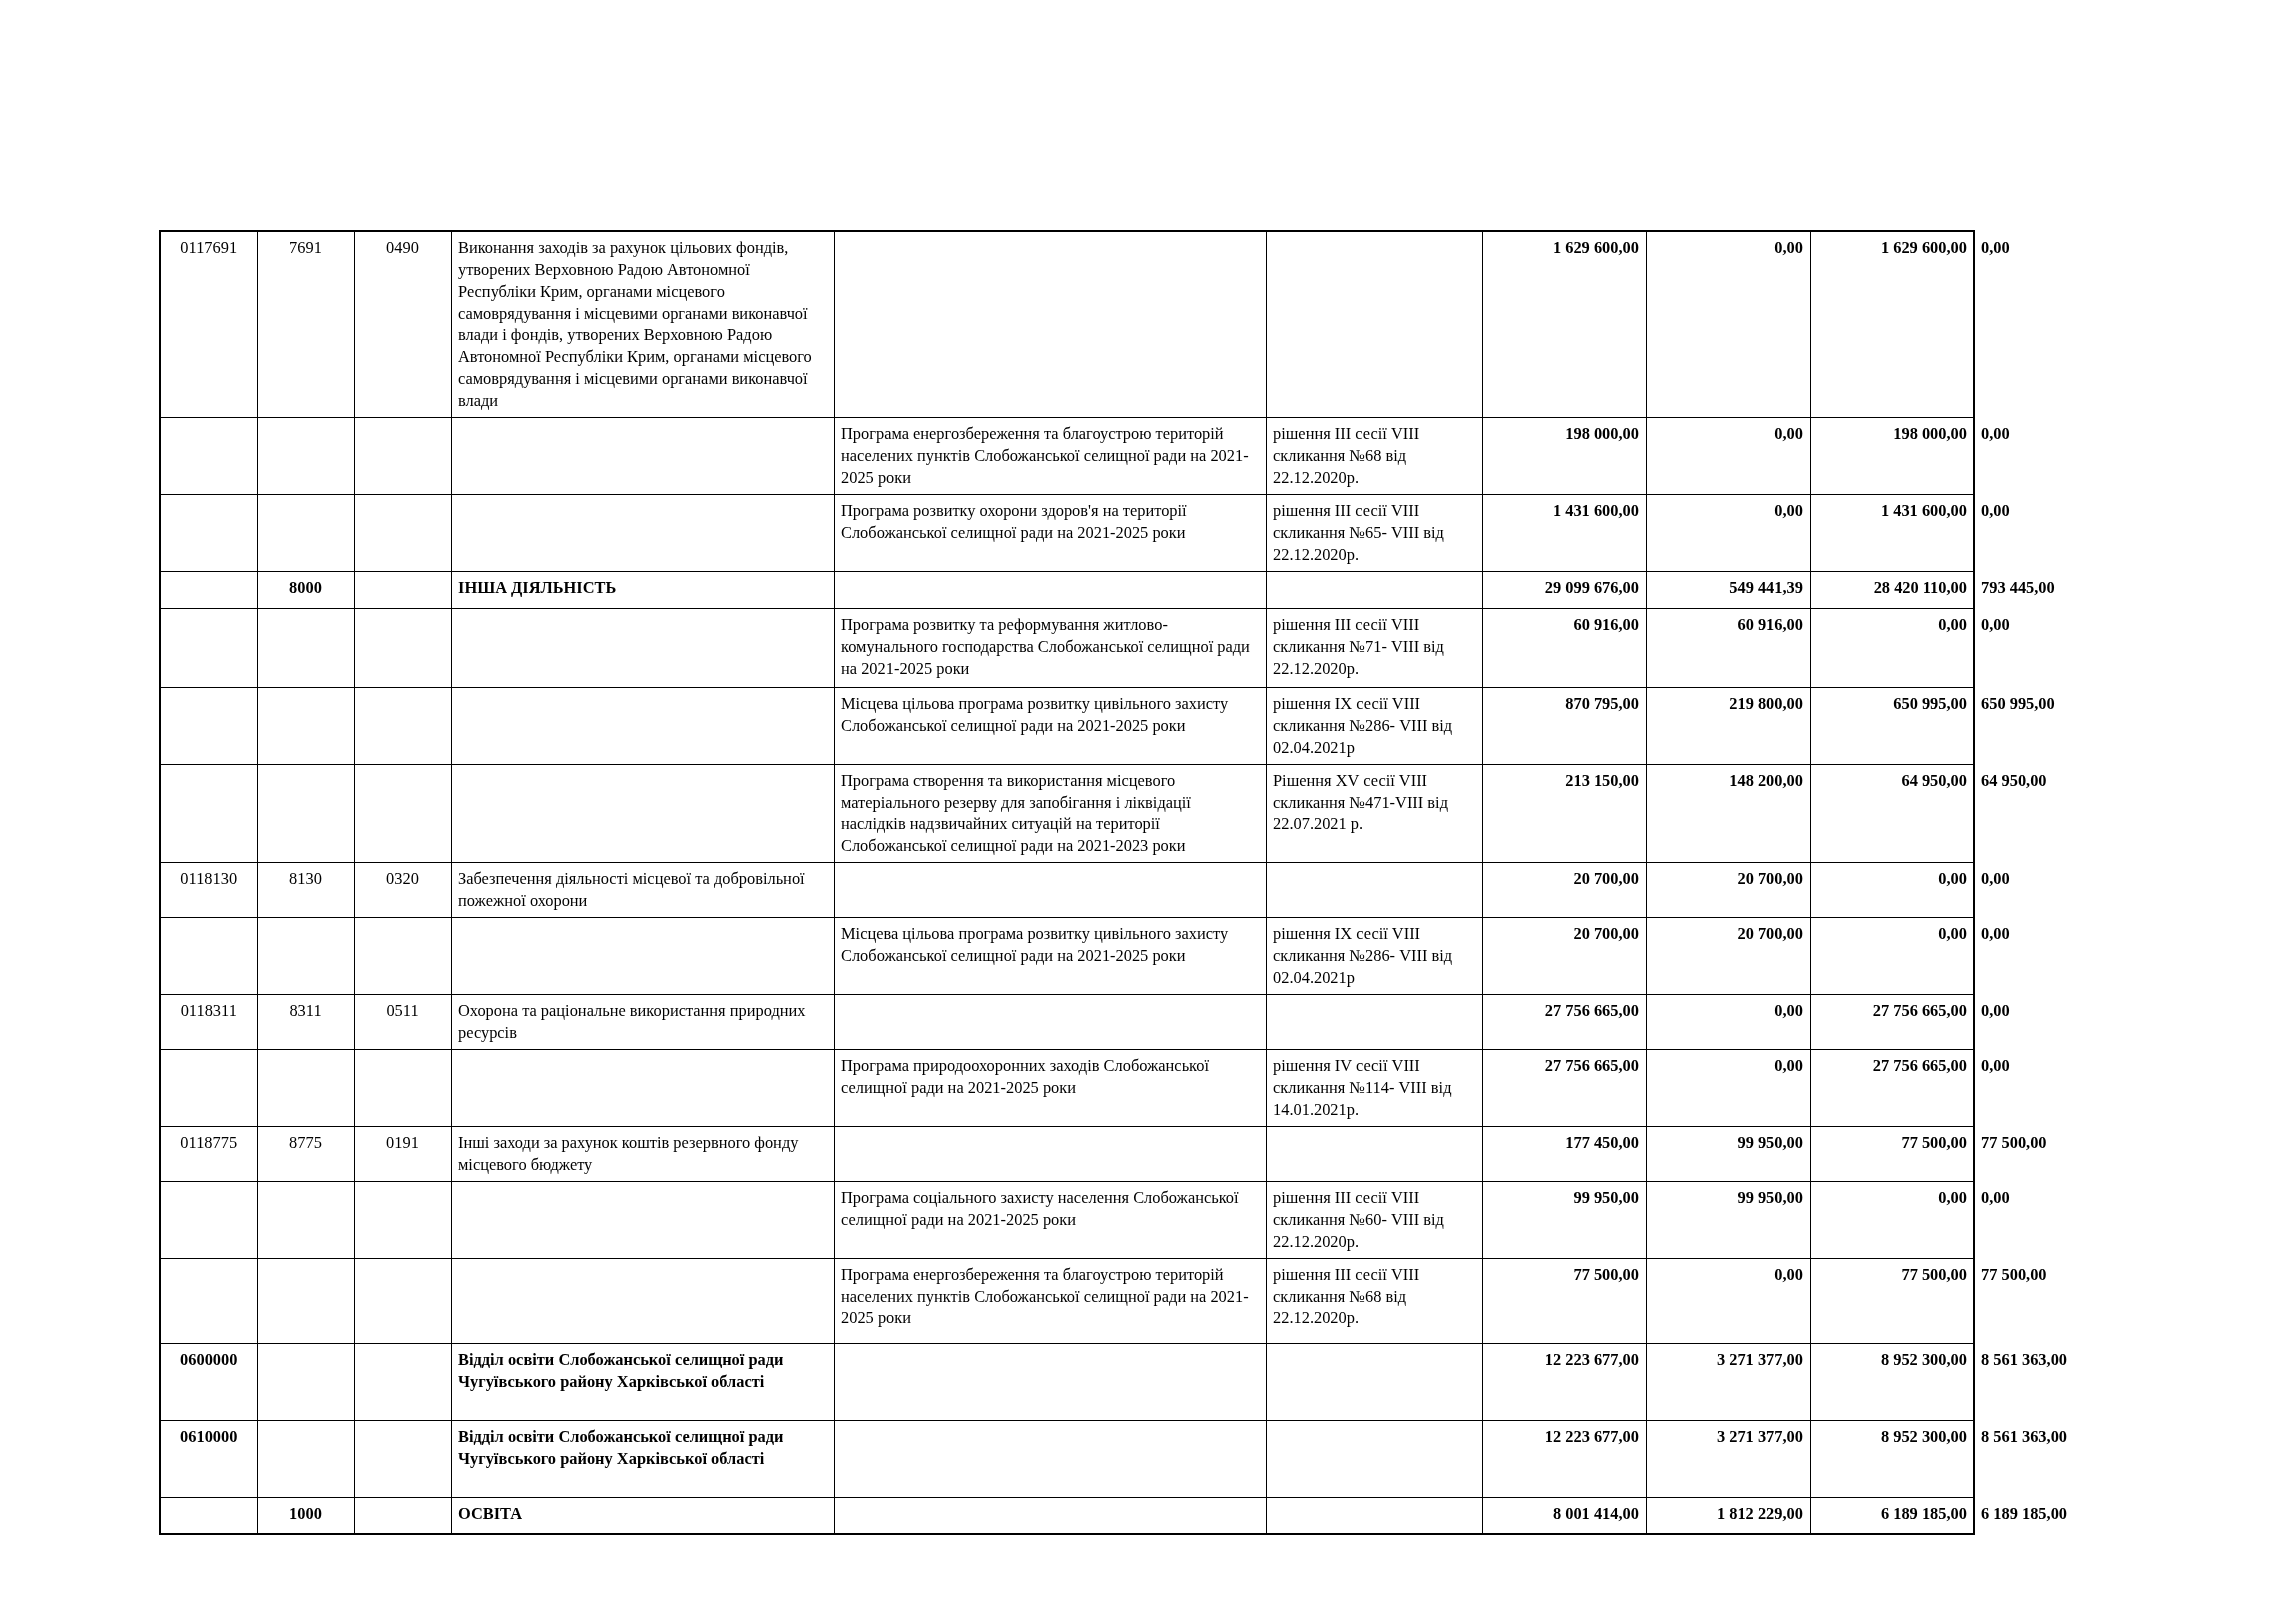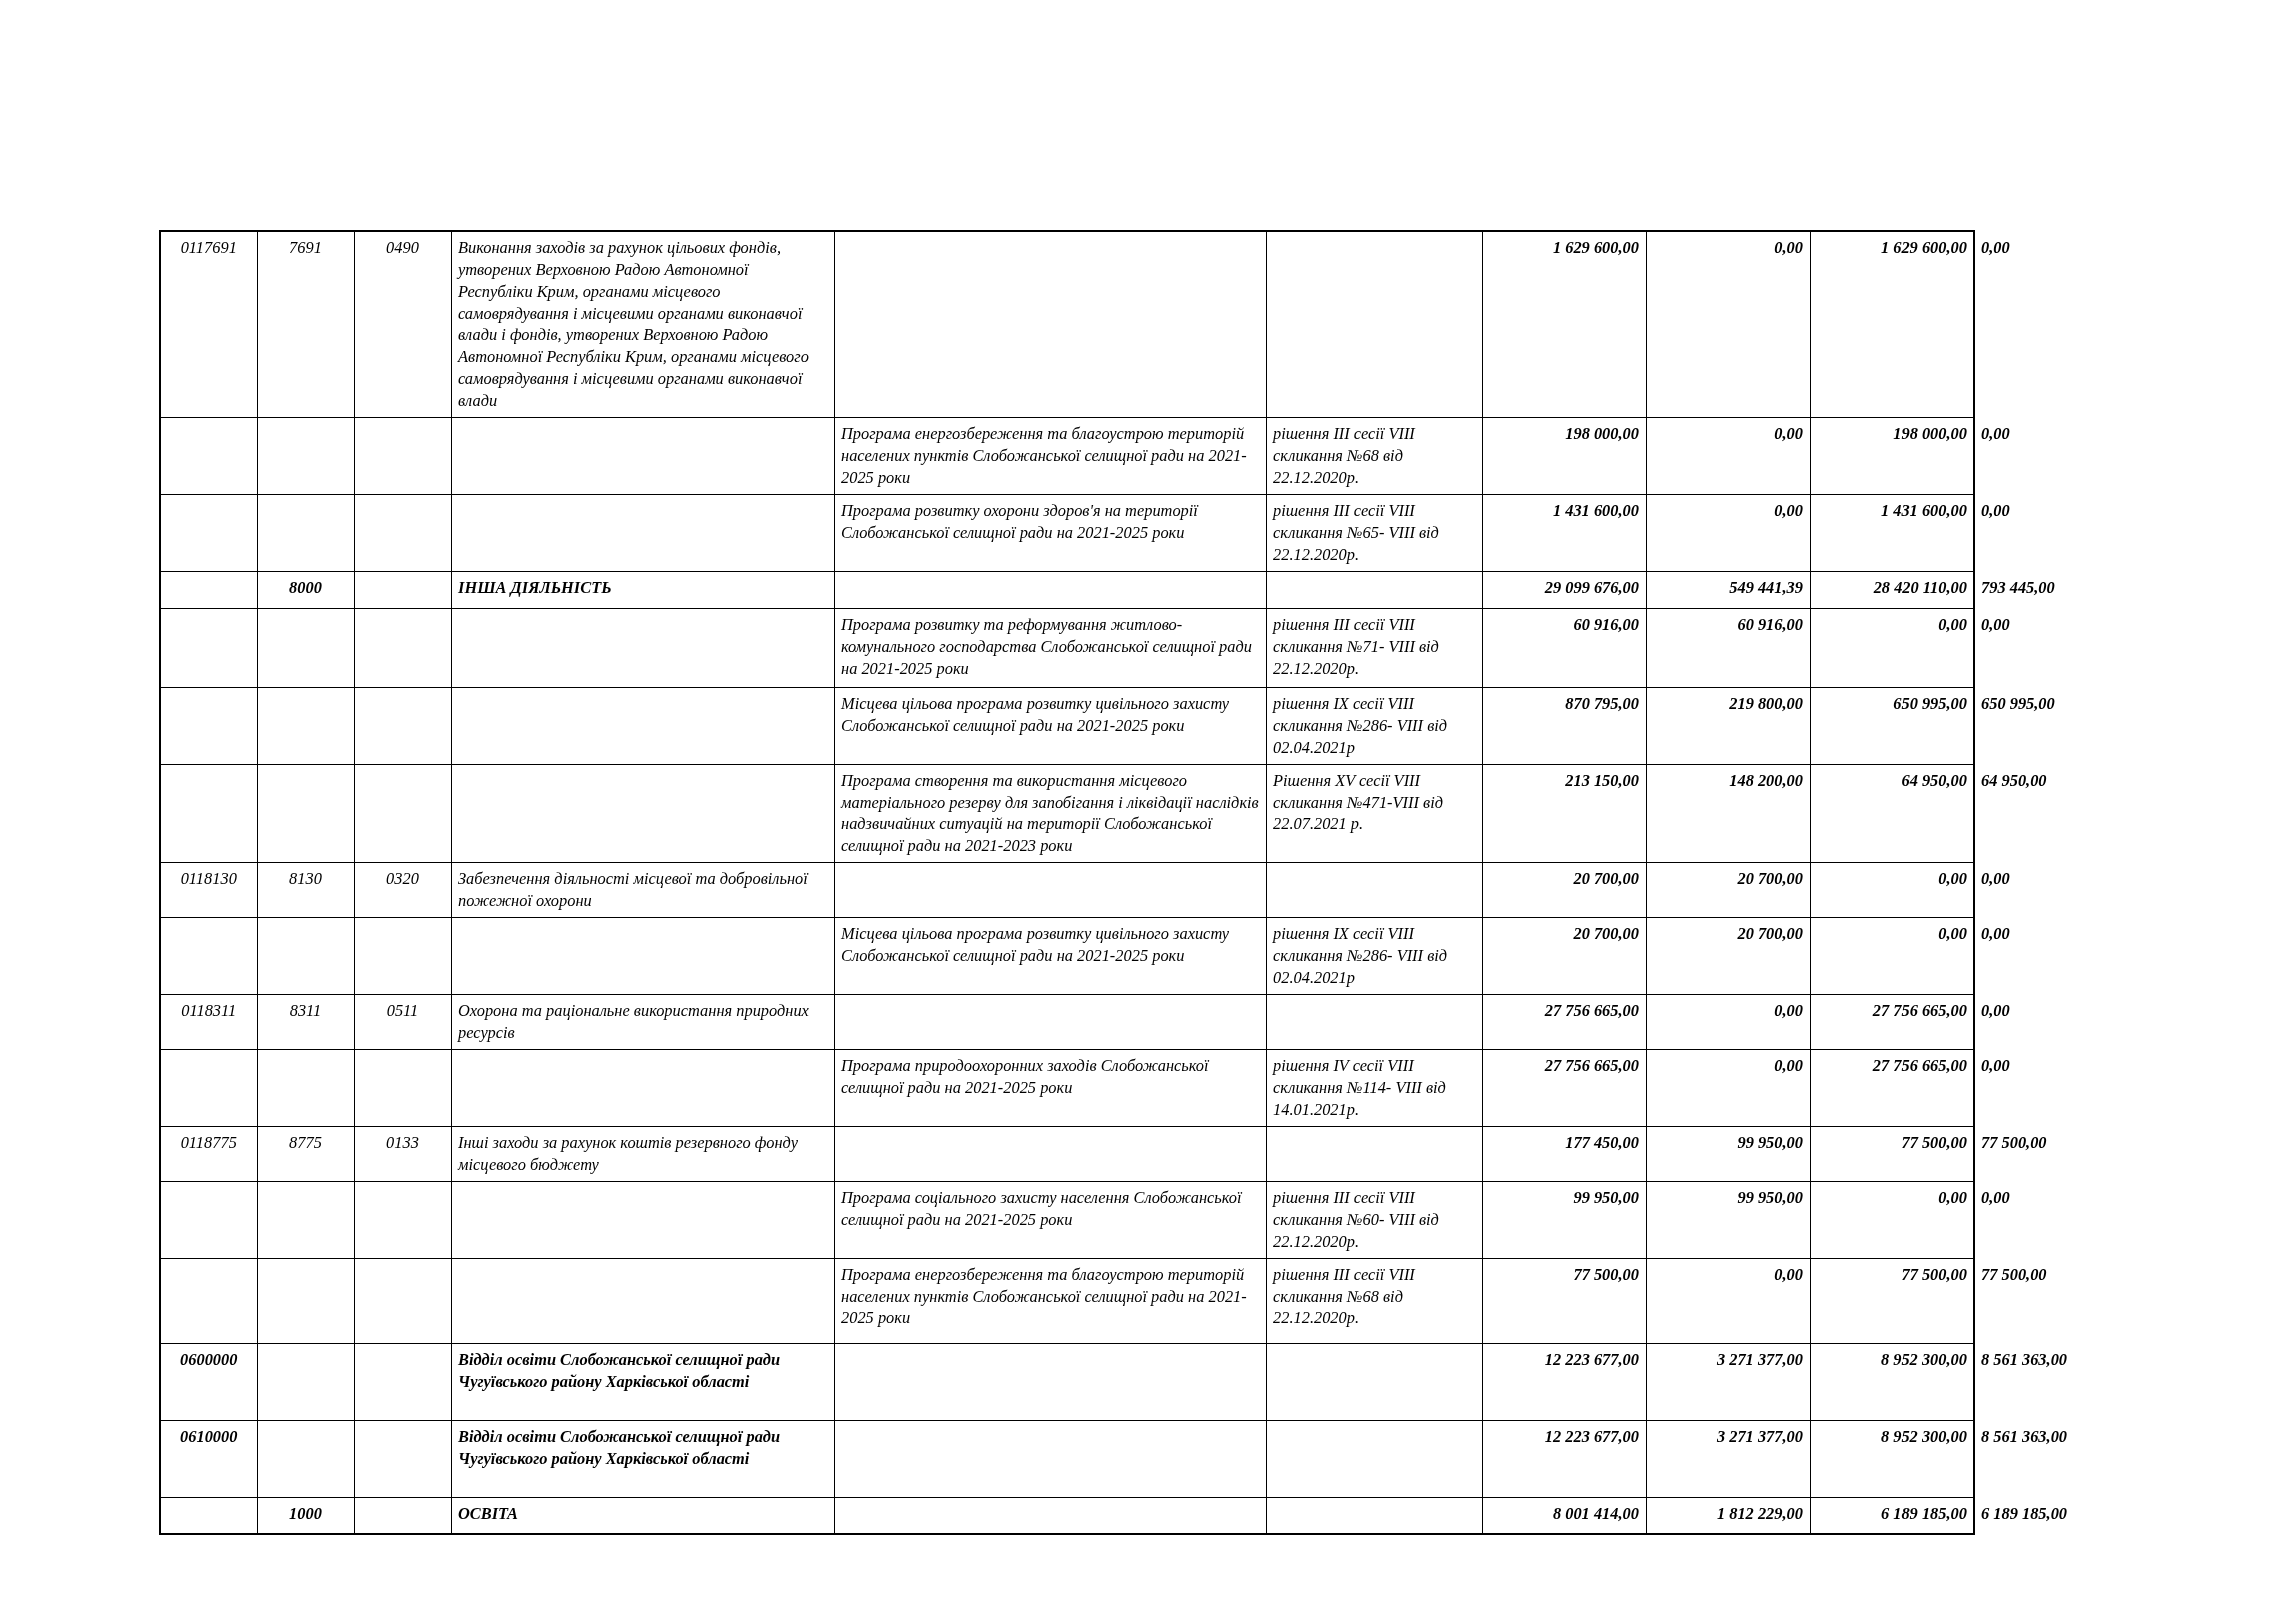--- a/index.html
+++ b/index.html
@@ -24,21 +24,20 @@
     position: absolute;
     left: 159px;
     top: 230px;
     width: 1963px;
   }
   table.budget {
     border-collapse: collapse;
     table-layout: fixed;
     width: 1709px;
     border: 2px solid #000;
-    font-style: italic;
   }
   table.budget td {
     border: 1.3px solid #000;
     vertical-align: top;
     padding: 5.2px 6.5px 5.2px 6.5px;
     font-size: 16.4px;
     line-height: 1.33;
     font-family: "Liberation Serif", serif;
   }
   
@@ -223,21 +222,21 @@
           <td class="txt mid">рішення IV сесії VIII скликання №114- VIII від 14.01.2021р.</td>
           <td class="num">27 756 665,00</td>
           <td class="num">0,00</td>
           <td class="num">27 756 665,00</td>
           <td class="num">0,00</td>
         </tr>
 
         <tr style="height:54px;">
           <td class="code">0118775</td>
           <td class="code">8775</td>
-          <td class="code">0133</td>
+          <td class="code">0191</td>
           <td class="txt">Інші заходи за рахунок коштів резервного фонду місцевого бюджету</td>
           <td class="txt"></td>
           <td class="txt"></td>
           <td class="num">177 450,00</td>
           <td class="num">99 950,00</td>
           <td class="num">77 500,00</td>
           <td class="num">77 500,00</td>
         </tr>
 
         <tr style="height:68px;">

